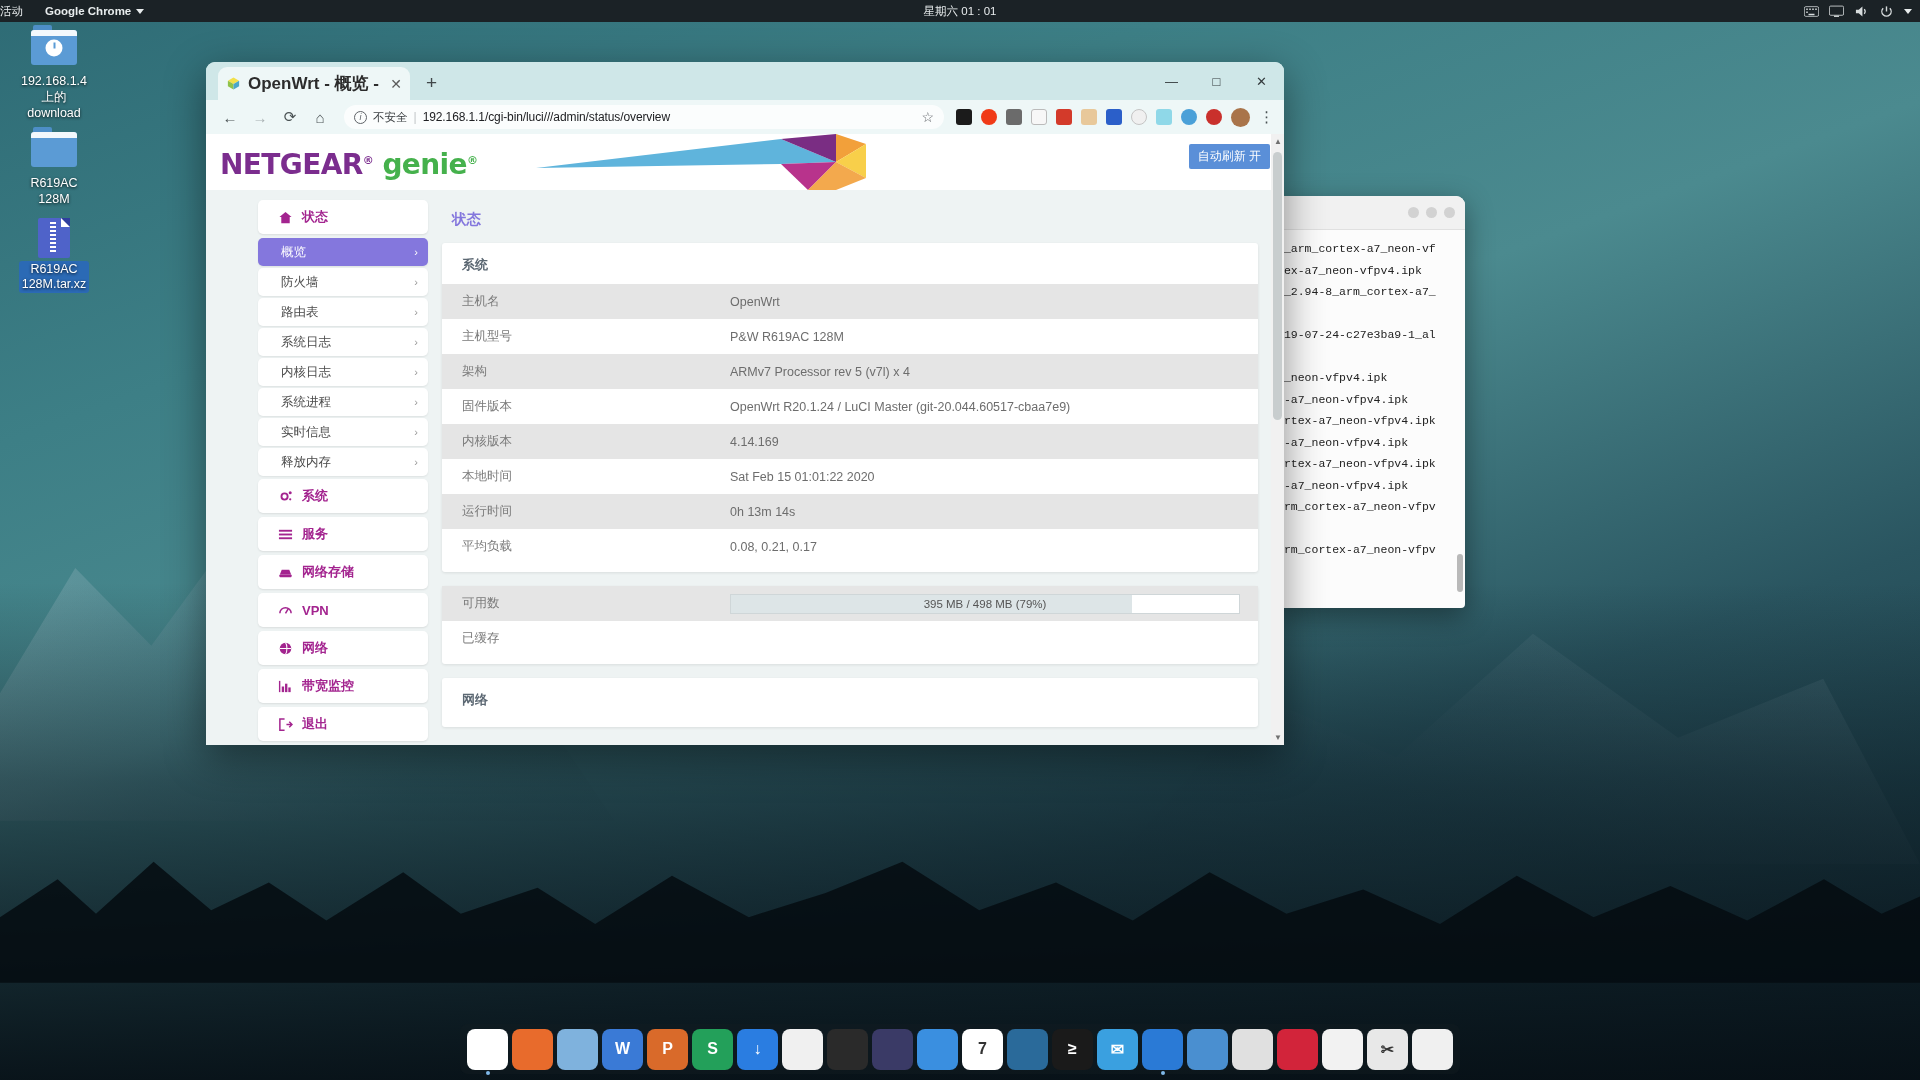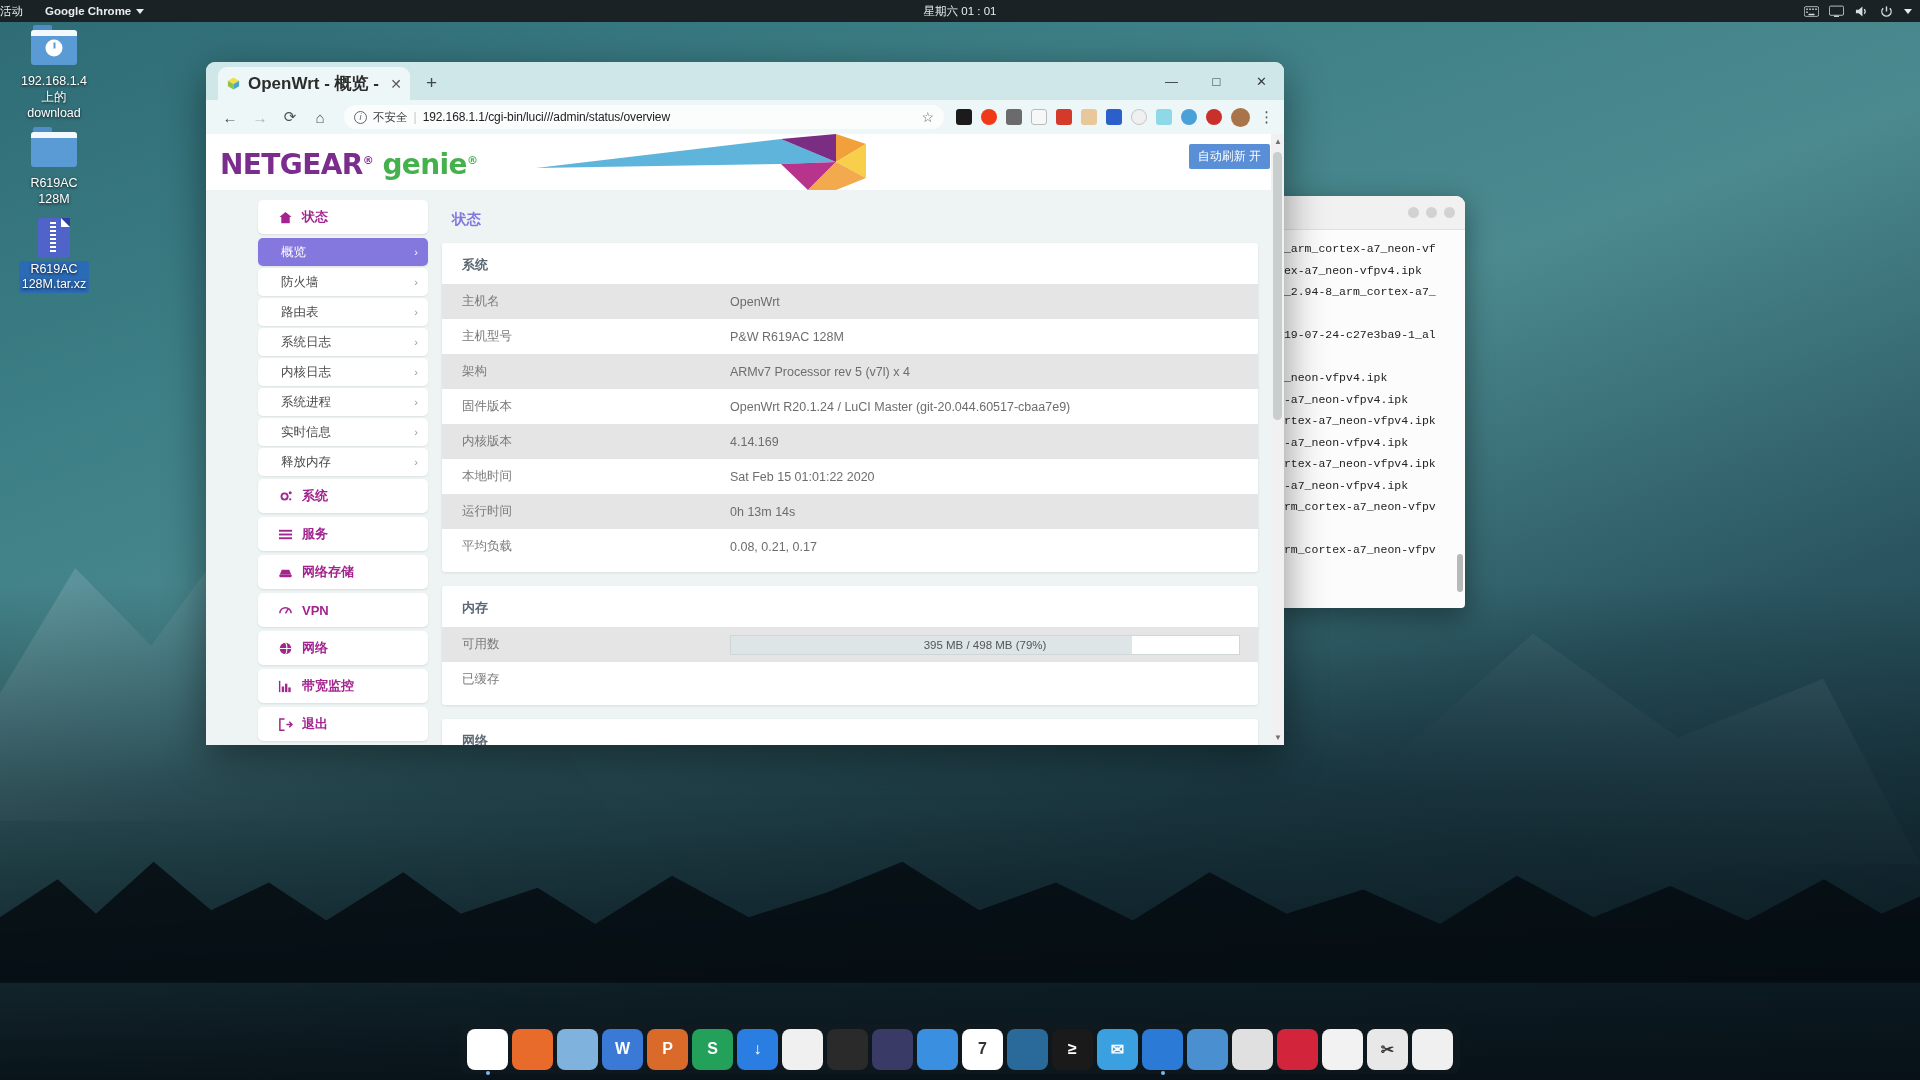--- a/index.html
+++ b/index.html
@@ -543,21 +543,20 @@
               <div class="row alt">
                 <div class="k">运行时间</div>
                 <div class="v">0h 13m 14s</div>
               </div>
               <div class="row">
                 <div class="k">平均负载</div>
                 <div class="v">0.08, 0.21, 0.17</div>
               </div>
             </div>
             <div class="card">
-              <div class="card-title">内存</div>
               <div class="row alt">
                 <div class="k">可用数</div>
                 <div class="bar">
                   <div class="fill" style="width: 79%;"></div>
                   <div class="blabel">395 MB / 498 MB (79%)</div>
                 </div>
               </div>
               <div class="row">
                 <div class="k">已缓存</div>
               </div>

